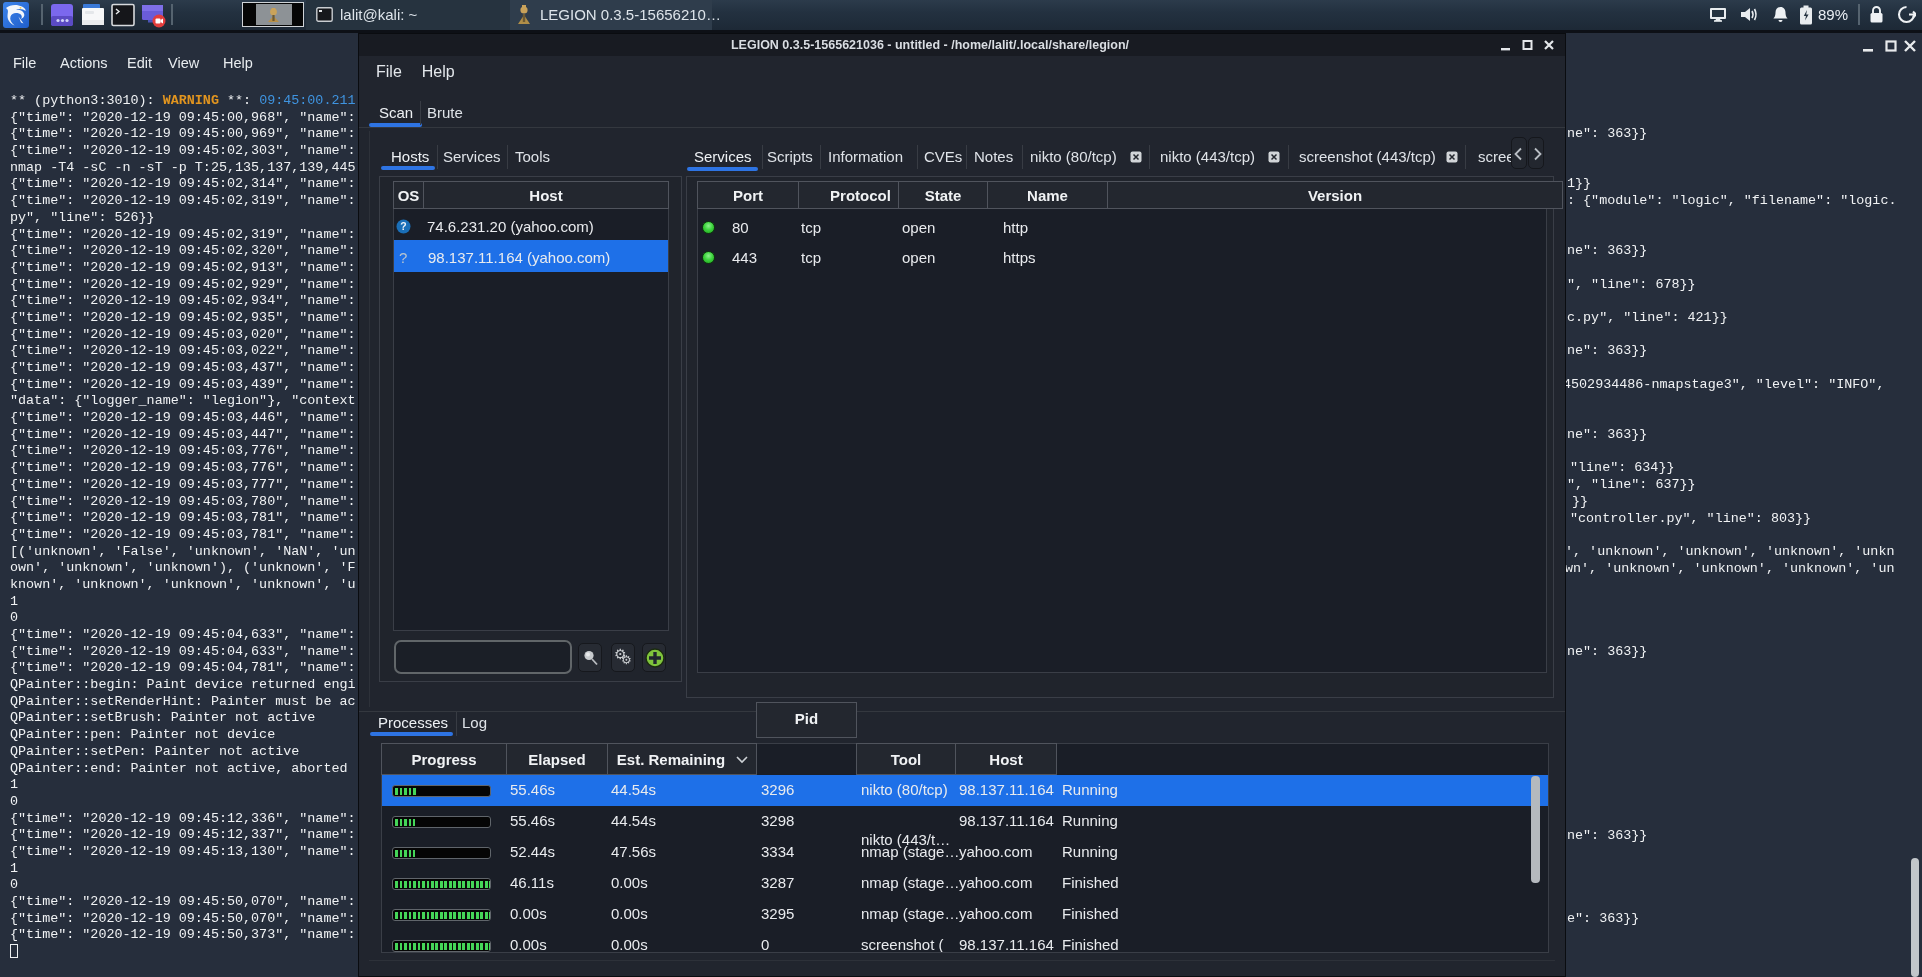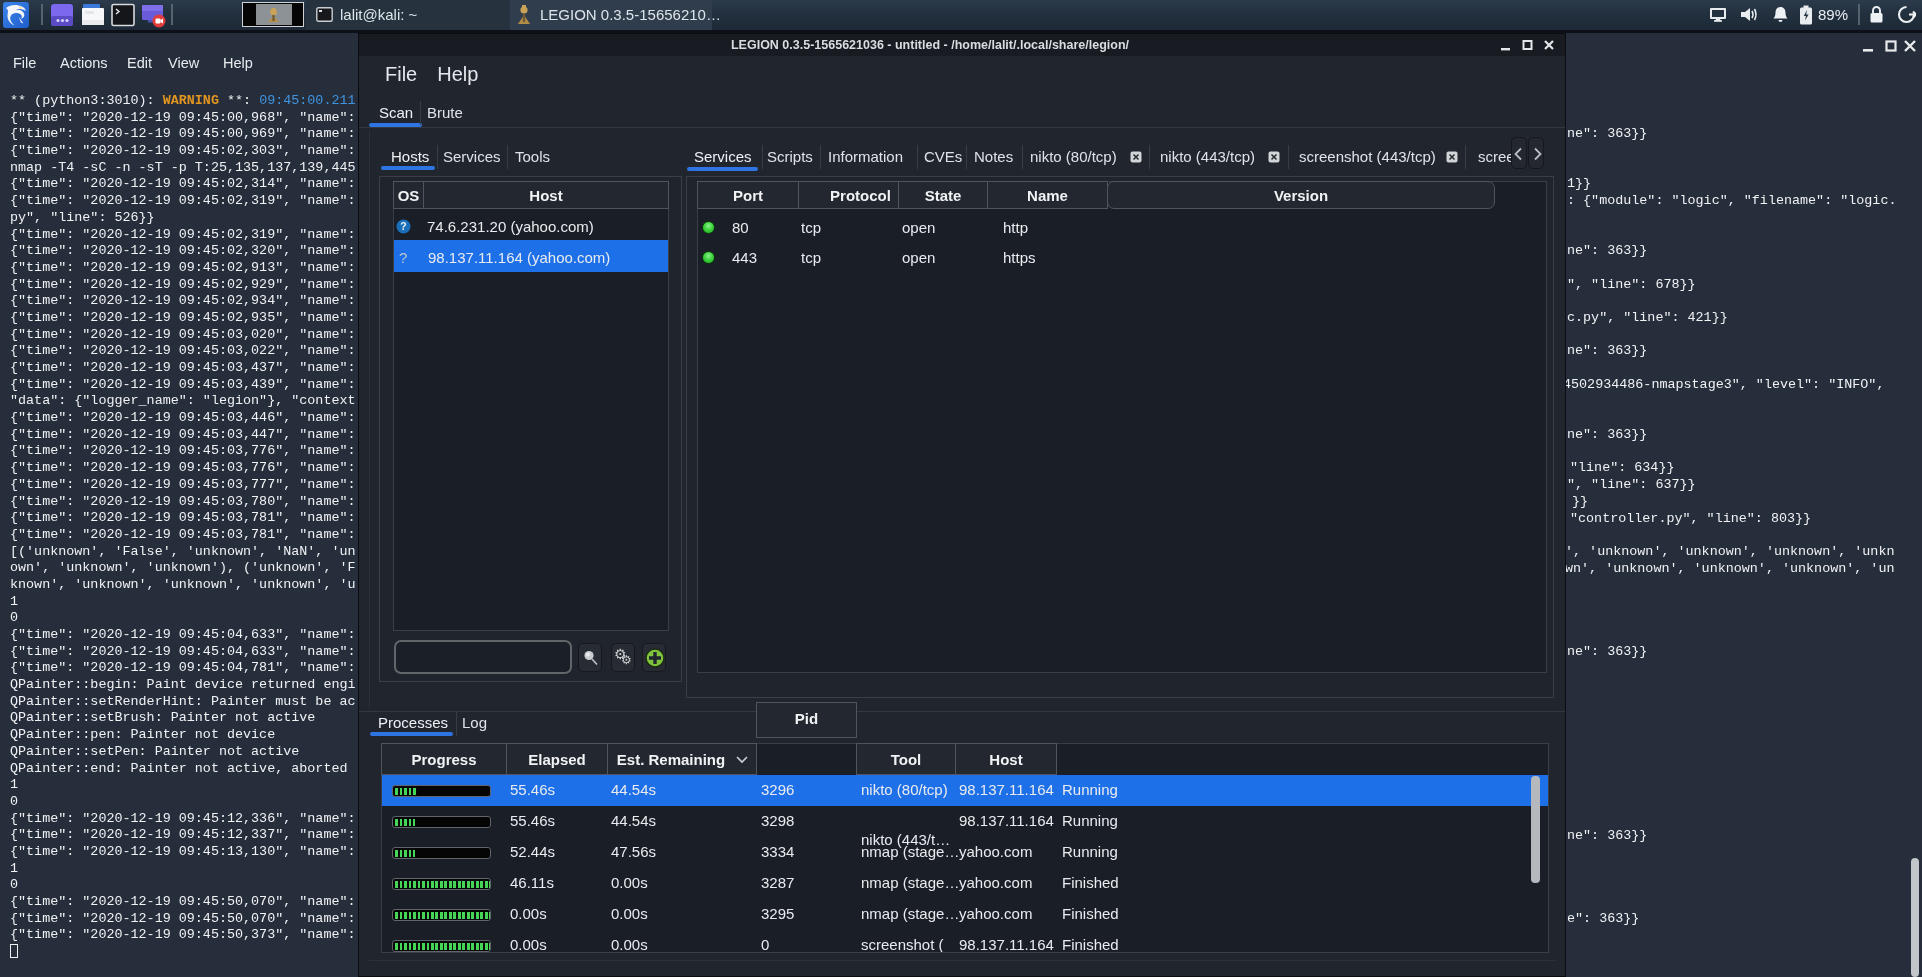--- a/index.html
+++ b/index.html
@@ -255,21 +255,21 @@
 
 <div id="legion">
   <div id="ltitle" style="width:1142px;">LEGION 0.3.5-1565621036 - untitled - /home/lalit/.local/share/legion/</div>
   <div class="abs" style="left:1134px;top:0;width:72px;height:22px;background:#181b22;"></div>
   <svg class="abs" style="left:1138px;top:3px" width="64" height="16" viewBox="0 0 64 16">
     <rect x="4" y="11" width="9" height="2.4" fill="#e4e7ea"></rect>
     <rect x="26.5" y="4" width="8" height="8" fill="none" stroke="#e4e7ea" stroke-width="2"></rect>
     <path d="M48 4 L56 12 M56 4 L48 12" stroke="#e4e7ea" stroke-width="2.2"></path>
   </svg>
 
-  <div class="abs" style="left:26px;top:29px;width:200px;font-size:20px;color:#e4e8ec;">
+  <div class="abs" style="left:17px;top:29px;width:200px;font-size:16px;color:#e4e8ec;">
     <span>File</span><span style="margin-left:20px;">Help</span>
   </div>
 
   <div class="abs" style="left:20px;top:70px;font-size:15px;color:#eef1f4;">Scan</div>
   <div class="abs" style="left:68px;top:70px;font-size:15px;color:#dfe3e8;">Brute</div>
   <div class="tabu" style="left:10px;top:89px;width:53px;"></div>
   <div class="abs" style="left:0px;top:93px;width:1206px;height:1px;background:#34383f;"></div>
   <div class="abs" style="left:10px;top:97px;width:1px;height:576px;background:#2d3139;"></div>
 
   <div class="abs" style="left:61px;top:67px;width:1px;height:24px;background:#383c44;"></div>
@@ -352,21 +352,21 @@
     <path d="M24 2.5 L29.5 8 L24 13.5" stroke="#b9bec4" stroke-width="1.8" fill="none"></path>
   </svg>
   <div class="tabu" style="left:328px;top:133px;width:71px;"></div>
 
   <div class="pane" style="left:327px;top:142px;width:868px;height:522px;"></div>
   <div class="tbl" style="left:338px;top:147px;width:850px;height:492px;"></div>
   <div class="th" style="left:338px;top:147px;width:102px;height:28px;line-height:28px;">Port</div>
   <div class="th" style="left:439px;top:147px;width:125px;height:28px;line-height:28px;">Protocol</div>
   <div class="th" style="left:539px;top:147px;width:90px;height:28px;line-height:28px;">State</div>
   <div class="th" style="left:628px;top:147px;width:121px;height:28px;line-height:28px;">Name</div>
-  <div class="th" style="left:748px;top:147px;width:388px;height:28px;line-height:28px;border-radius:7px;">Version</div>
+  <div class="th" style="left:748px;top:147px;width:456px;height:28px;line-height:28px;">Version</div>
 
   <div class="dot" style="left:343px;top:187px;"></div>
   <div class="cell" style="left:373px;top:185px;">80</div>
   <div class="cell" style="left:442px;top:185px;">tcp</div>
   <div class="cell" style="left:543px;top:185px;">open</div>
   <div class="cell" style="left:644px;top:185px;">http</div>
   <div class="dot" style="left:343px;top:217px;"></div>
   <div class="cell" style="left:373px;top:215px;">443</div>
   <div class="cell" style="left:442px;top:215px;">tcp</div>
   <div class="cell" style="left:543px;top:215px;">open</div>

